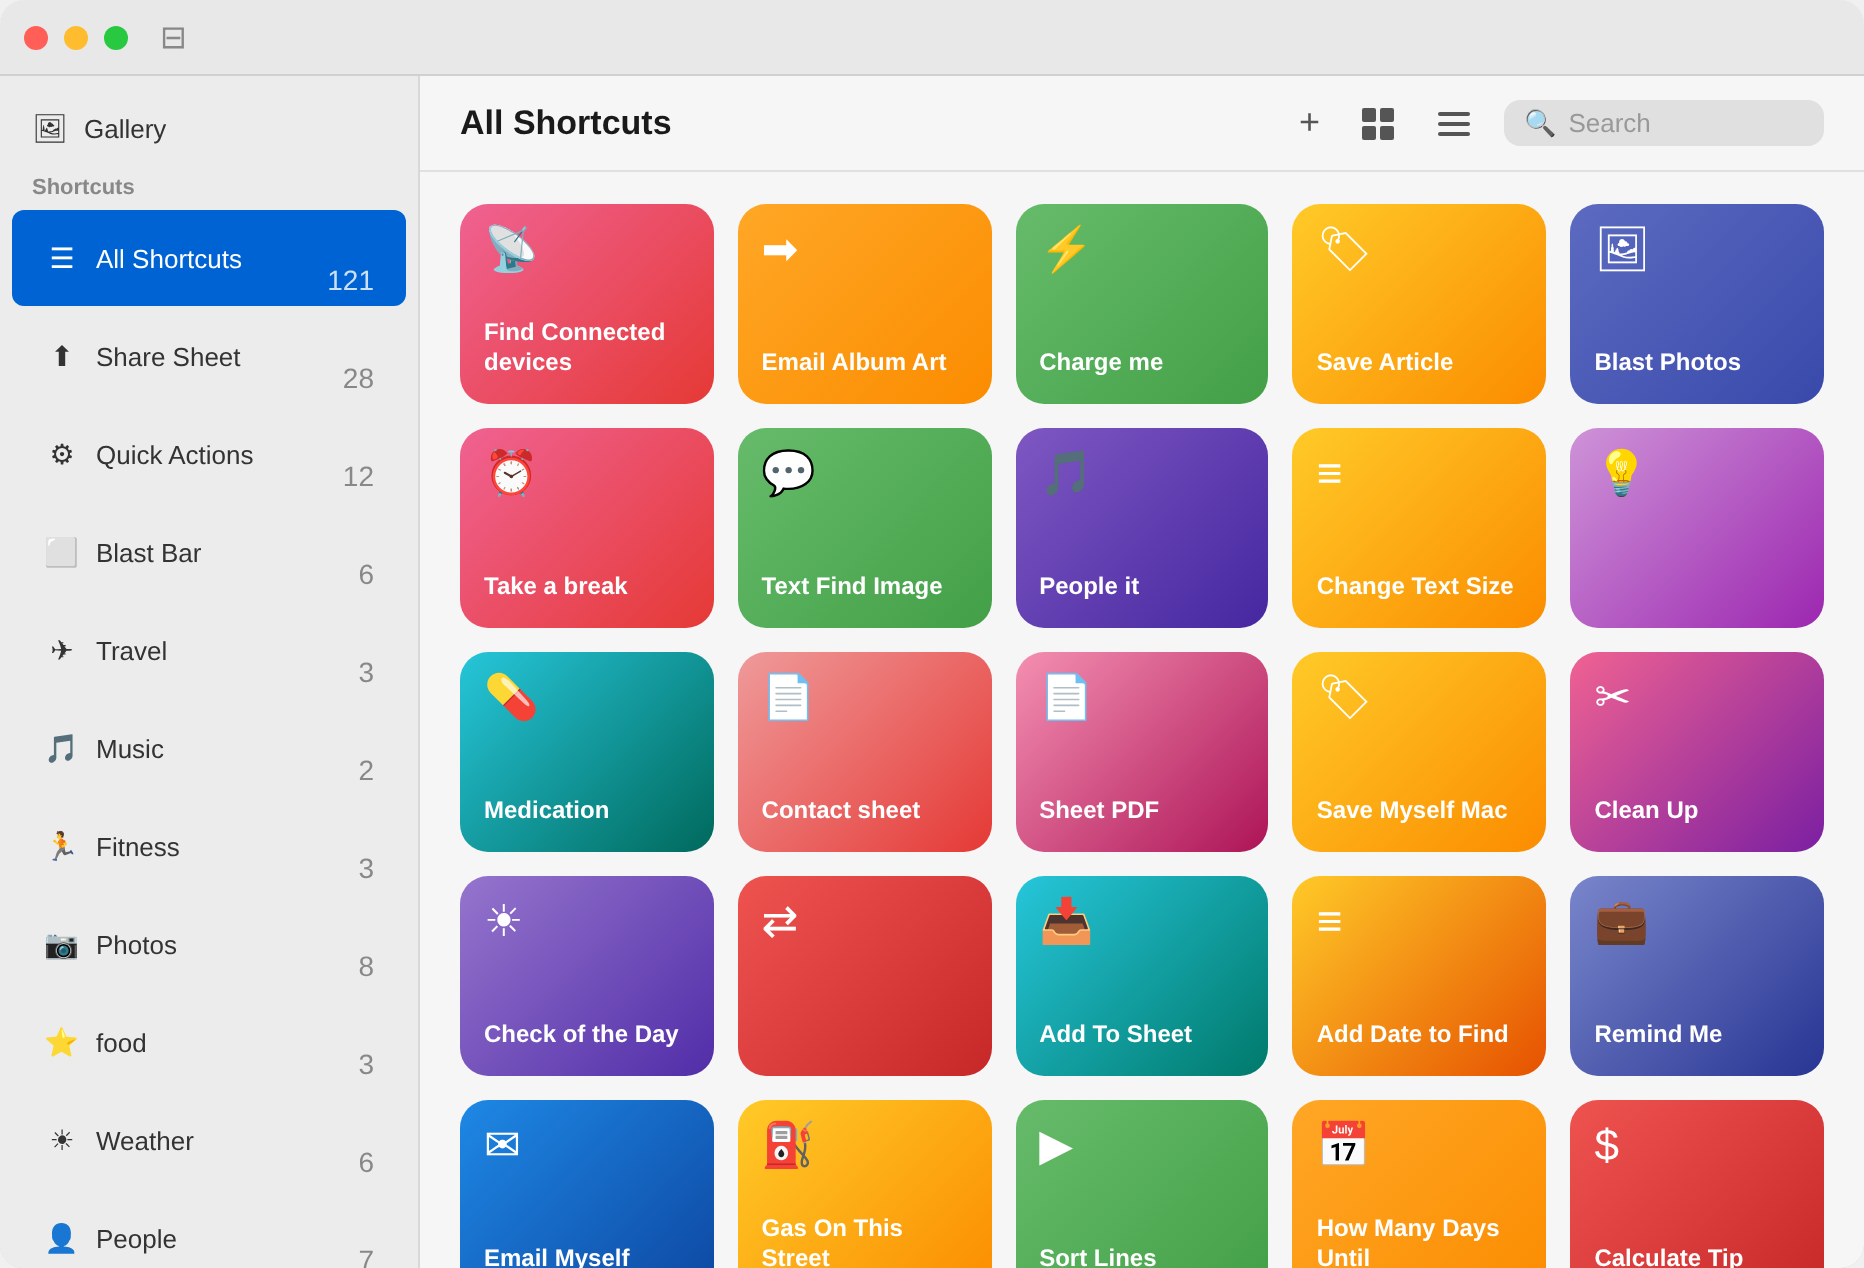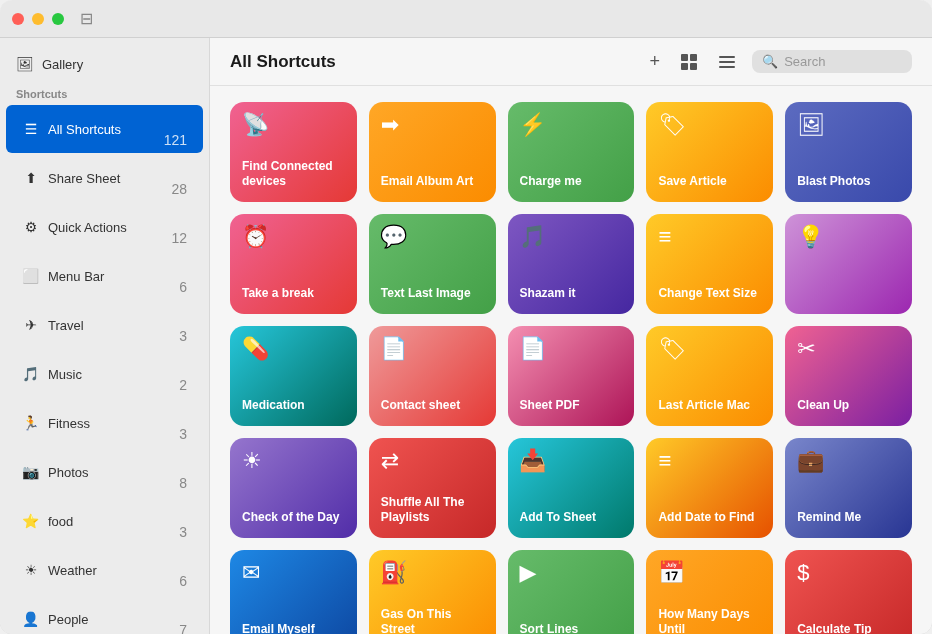--- a/index.html
+++ b/index.html
@@ -278,21 +278,21 @@
         <span class="item-label">Share Sheet</span>
         <span class="badge">28</span>
       </div>
       <div class="sidebar-item">
         <span class="sidebar-icon">⚙</span>
         <span class="item-label">Quick Actions</span>
         <span class="badge">12</span>
       </div>
       <div class="sidebar-item">
         <span class="sidebar-icon">⬜</span>
-        <span class="item-label">Menu Bar</span>
+        <span class="item-label">Blast Bar</span>
         <span class="badge">6</span>
       </div>
 
 
       <div class="sidebar-item">
         <span class="sidebar-icon">✈</span>
         <span class="item-label">Travel</span>
         <span class="badge">3</span>
       </div>
       <div class="sidebar-item">
@@ -377,25 +377,25 @@
           <div class="shortcut-card color-blue-purple">
     <span class="shortcut-icon">🖼</span>
     <span class="shortcut-label">Blast Photos</span>
   </div>
           <div class="shortcut-card color-pink-red">
     <span class="shortcut-icon">⏰</span>
     <span class="shortcut-label">Take a break</span>
   </div>
           <div class="shortcut-card color-green">
     <span class="shortcut-icon">💬</span>
-    <span class="shortcut-label">Text Last Image</span>
+    <span class="shortcut-label">Text Find Image</span>
   </div>
           <div class="shortcut-card color-purple-deep">
     <span class="shortcut-icon">🎵</span>
-    <span class="shortcut-label">Shazam it</span>
+    <span class="shortcut-label">People it</span>
   </div>
           <div class="shortcut-card color-yellow-orange">
     <span class="shortcut-icon">≡</span>
     <span class="shortcut-label">Change Text Size</span>
   </div>
           <div class="shortcut-card color-lavender">
     <span class="shortcut-icon">💡</span>
   </div>
           <div class="shortcut-card color-teal-green">
     <span class="shortcut-icon">💊</span>
@@ -404,33 +404,32 @@
           <div class="shortcut-card color-salmon">
     <span class="shortcut-icon">📄</span>
     <span class="shortcut-label">Contact sheet</span>
   </div>
           <div class="shortcut-card color-pink-light">
     <span class="shortcut-icon">📄</span>
     <span class="shortcut-label">Sheet PDF</span>
   </div>
           <div class="shortcut-card color-yellow-orange">
     <span class="shortcut-icon">🏷</span>
-    <span class="shortcut-label">Last Article Mac</span>
+    <span class="shortcut-label">Save Myself Mac</span>
   </div>
           <div class="shortcut-card color-pink-purple">
     <span class="shortcut-icon">✂</span>
     <span class="shortcut-label">Clean Up</span>
   </div>
           <div class="shortcut-card color-purple-lavender">
     <span class="shortcut-icon">☀</span>
     <span class="shortcut-label">Check of the Day</span>
   </div>
           <div class="shortcut-card color-red-pink">
     <span class="shortcut-icon">⇄</span>
-    <span class="shortcut-label">Shuffle All The Playlists</span>
   </div>
           <div class="shortcut-card color-green-teal">
     <span class="shortcut-icon">📥</span>
     <span class="shortcut-label">Add To Sheet</span>
   </div>
           <div class="shortcut-card color-orange-gold">
     <span class="shortcut-icon">≡</span>
     <span class="shortcut-label">Add Date to Find</span>
   </div>
           <div class="shortcut-card color-purple-indigo">

